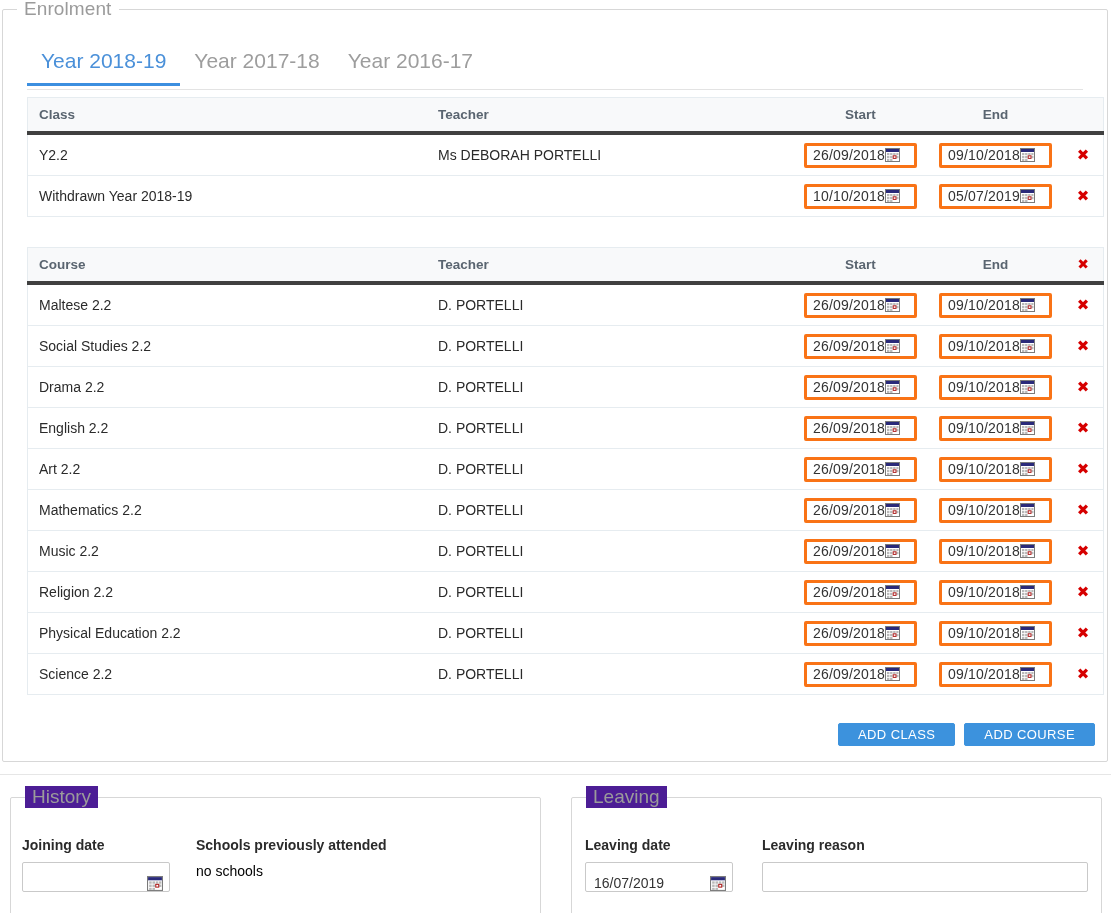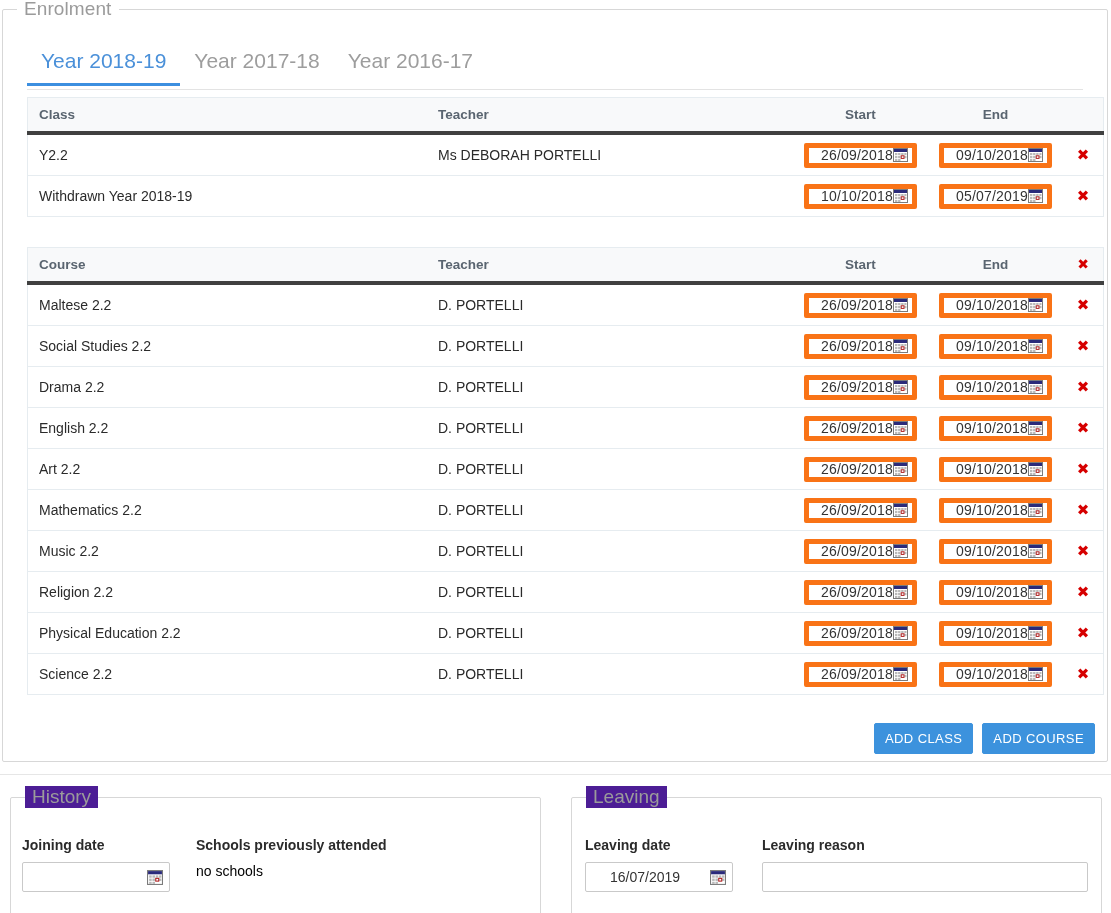--- a/index.html
+++ b/index.html
@@ -107,25 +107,25 @@
   .c-start  { width: 135px; text-align: center; }
   .c-end    { width: 135px; text-align: center; }
   .c-del    { width: 40px;  text-align: center; }
 
   .tbl td.c-name, .tbl td.c-teach { color: #2b2b2b; }
 
   
   .dateinput {
     display: inline-flex;
     align-items: center;
-    justify-content: flex-end;
+    justify-content: flex-start;
     width: 113px;
     height: 25px;
     box-sizing: border-box;
-    border: 5px solid #f97316;
+    border: 3px solid #f97316;
     border-radius: 2px;
     background: #fff;
     padding: 0 4px 0 6px;
     cursor: text;
   }
   .dateinput .dval {
     font-size: 14px;
     color: #333;
     letter-spacing: .2px;
     line-height: 1;
@@ -156,22 +156,22 @@
     display: flex;
     gap: 9px;
   }
   .btn {
     background: #3c92dd;
     border: 1px solid #3c92dd;
     color: #ffffff;
     font-size: 13px;
     font-family: "Liberation Sans", sans-serif;
     letter-spacing: .4px;
-    height: 31px;
-    padding: 0 10px;
+    height: 23px;
+    padding: 0 19px;
     border-radius: 2px;
     cursor: pointer;
     white-space: nowrap;
   }
 
   
   .divider {
     position: absolute;
     left: 0;
     top: 774px;
@@ -213,22 +213,22 @@
     cursor: pointer;
     line-height: 1;
   }
   .textinput {
     box-sizing: border-box;
     border: 1px solid #c9c9c9;
     border-radius: 2px;
     background: #fff;
     height: 30px;
     display: inline-flex;
-    align-items: center;
-    padding: 0 6px 0 24px;
+    align-items: flex-end;
+    padding: 0 6px 0 8px;
     font-size: 14px;
     color: #333;
     cursor: text;
   }
   .date-wide {
     width: 150px;
     justify-content: space-between;
   }
   .date-wide .cal-ico { width: 16px; height: 15px; }
 </style>

